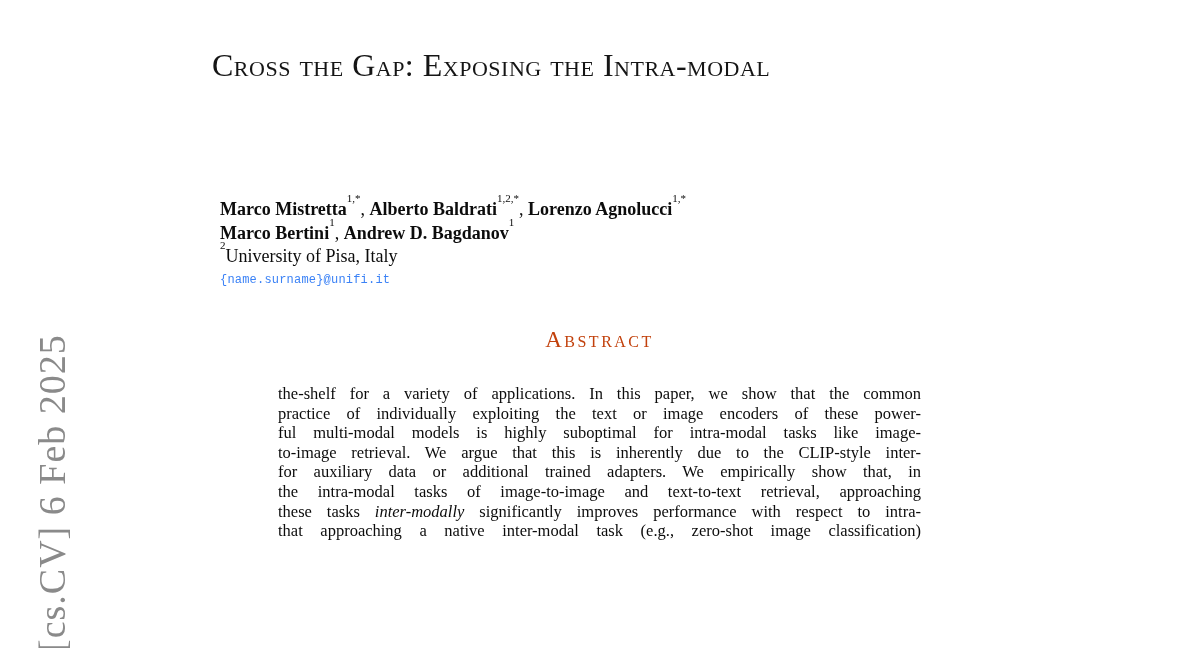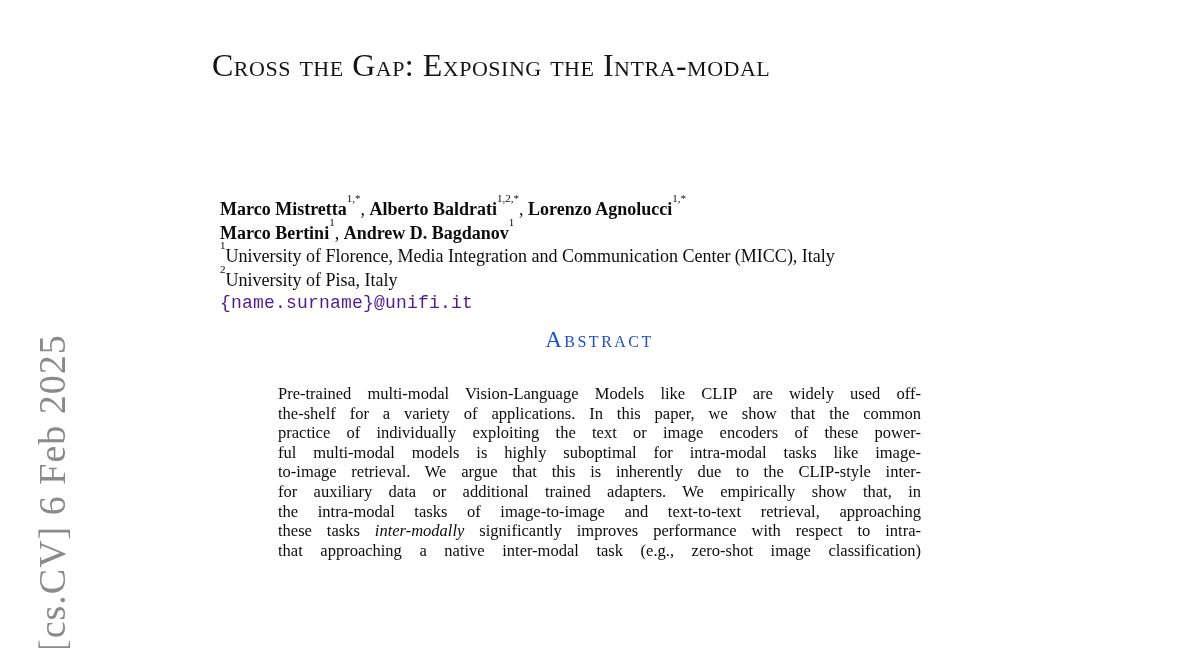--- a/index.html
+++ b/index.html
@@ -48,34 +48,34 @@
   .authors-block b { font-weight: bold; }
   .authors-block sup,
   .aff sup {
     font-size: 11px;
     position: relative;
     top: -6px;
     line-height: 0;
   }
   .email-line {
     font-family: "Liberation Mono", "DejaVu Sans Mono", monospace;
-    font-size: 18px;
-    color: #4c1d95;
+    font-size: 12px;
+    color: #3b82f6;
     letter-spacing: 0.2px;
   }
   .abstract-heading {
     position: absolute;
     left: 278px;
     top: 327px;
     width: 643px;
     text-align: center;
     font-variant: small-caps;
     font-size: 23px;
     letter-spacing: 2.5px;
-    color: #1d4ed8;
+    color: #c2410c;
   }
   .abstract-body {
     position: absolute;
     left: 278px;
     top: 384px;
     width: 643px;
     font-size: 16.5px;
     line-height: 19.6px;
     color: #0c0c0c;
   }
@@ -92,29 +92,27 @@
 
   <div class="arxiv-stamp">[cs.CV] 6 Feb 2025</div>
 
   <div class="paper-title">
     <div>Cross the Gap: Exposing the Intra-modal</div>
   </div>
 
   <div class="authors-block">
     <div><b>Marco Mistretta</b><sup>1,*</sup><span>, </span><b>Alberto Baldrati</b><sup>1,2,*</sup><span>, </span><b>Lorenzo Agnolucci</b><sup>1,*</sup></div>
     <div><b>Marco Bertini</b><sup>1</sup><span>, </span><b>Andrew D. Bagdanov</b><sup>1</sup></div>
-    <div class="aff"><sup>1</sup><span>University of Florence, Media Integration and Communication Center (MICC), Italy</span></div>
     <div class="aff"><sup>2</sup><span>University of Pisa, Italy</span></div>
     <div class="email-line">{name.surname}@unifi.it</div>
   </div>
 
   <div class="abstract-heading">Abstract</div>
 
   <div class="abstract-body">
-    <div class="abs-line">Pre-trained multi-modal Vision-Language Models like CLIP are widely used off-</div>
     <div class="abs-line">the-shelf for a variety of applications. In this paper, we show that the common</div>
     <div class="abs-line">practice of individually exploiting the text or image encoders of these power-</div>
     <div class="abs-line">ful multi-modal models is highly suboptimal for intra-modal tasks like image-</div>
     <div class="abs-line">to-image retrieval. We argue that this is inherently due to the CLIP-style inter-</div>
     <div class="abs-line">for auxiliary data or additional trained adapters. We empirically show that, in</div>
     <div class="abs-line">the intra-modal tasks of image-to-image and text-to-text retrieval, approaching</div>
     <div class="abs-line"><span>these tasks </span><span class="it">inter-modally</span><span> significantly improves performance with respect to intra-</span></div>
     <div class="abs-line">that approaching a native inter-modal task (e.g., zero-shot image classification)</div>
   </div>
 

